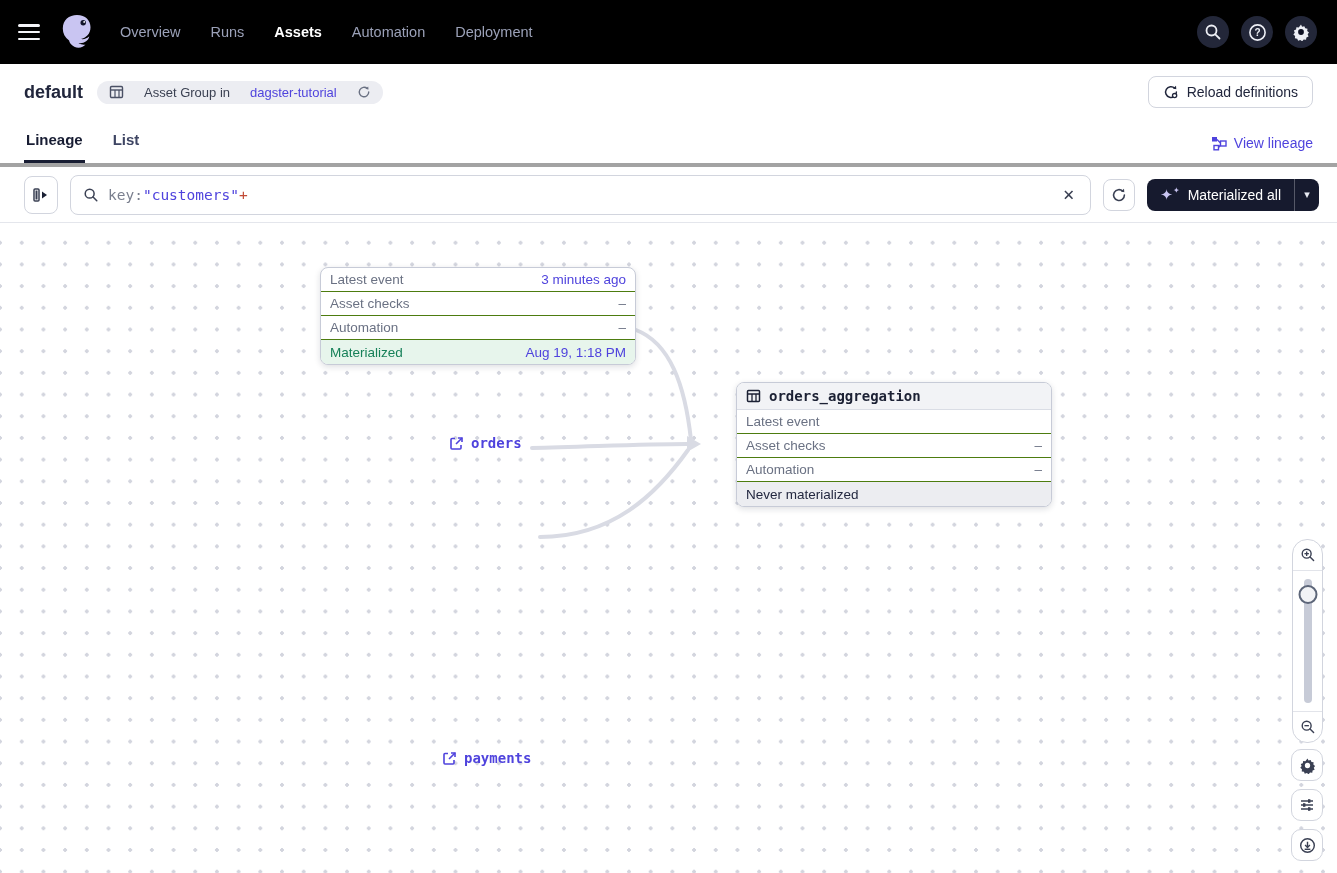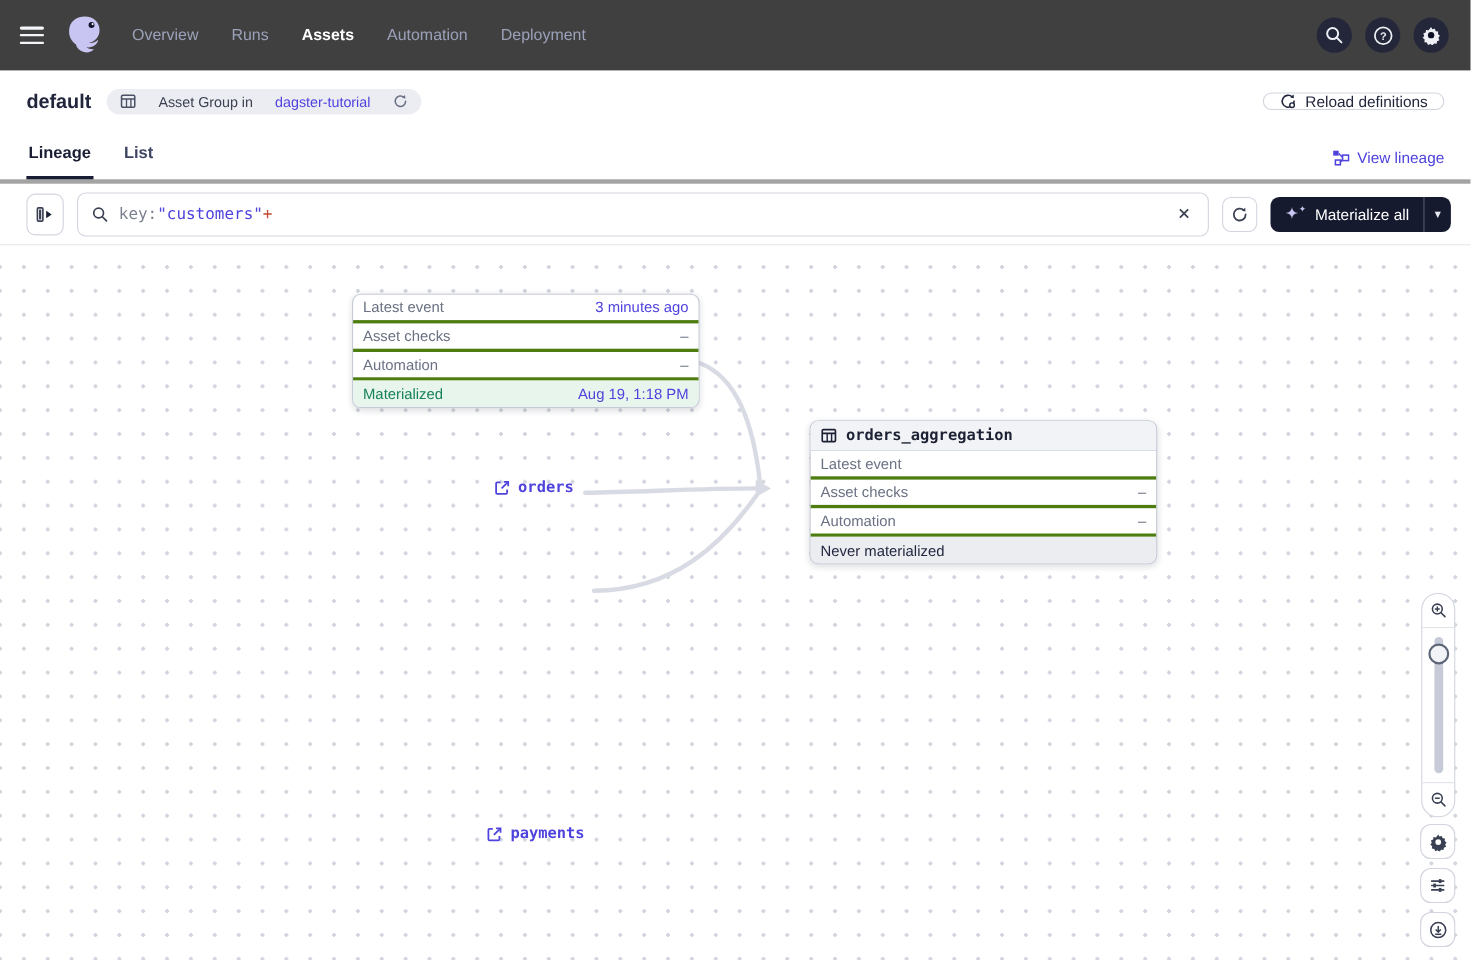--- a/index.html
+++ b/index.html
@@ -1,40 +1,40 @@
 <!DOCTYPE html>
 <html><head>
 <meta charset="utf-8">
 <style>
   * { margin:0; padding:0; box-sizing:border-box; }
   html,body { width:1337px; height:873px; overflow:hidden; background:#fff;
     font-family:"Liberation Sans", sans-serif; }
   .mono { font-family:"DejaVu Sans Mono","Liberation Mono",monospace; }
 
   
-  .navbar { height:64px; background:#404040; display:flex; align-items:center;
+  .navbar { height:64px; background:#000000; display:flex; align-items:center;
     padding:0 20px 0 18px; }
   .hamburger { width:22px; height:16px; display:flex; flex-direction:column;
     justify-content:space-between; cursor:pointer; margin-right:18px; }
   .hamburger span { display:block; height:2.5px; background:#F4F5F9; border-radius:2px; }
   .nav-items { display:flex; gap:30px; margin-left:24px; font-size:14.5px; }
   .nav-item { color:#9BA1B8; cursor:pointer; }
   .nav-item.active { color:#FFFFFF; font-weight:700; }
   .nav-right { margin-left:auto; display:flex; gap:12px; }
   .nav-icon-btn { width:32px; height:32px; border-radius:50%; background:#232739;
     display:flex; align-items:center; justify-content:center; cursor:pointer; }
 
   
   .header { height:56px; display:flex; align-items:center; padding:0 24px; }
   .page-title { font-size:18px; font-weight:700; color:#21263C; }
   .group-badge { margin-left:14px; display:flex; align-items:center; gap:20px;
     background:#ECEDF2; border-radius:12px; padding:4px 12px; font-size:13px; color:#3B4152; }
   .group-badge a, .link { color:#4F43DD; text-decoration:none; cursor:pointer; }
   .btn-outline { display:flex; align-items:center; gap:8px; background:#fff;
-    border:1px solid #D2D5DE; border-radius:8px; padding:0 14px; height:16px;
+    border:1px solid #D2D5DE; border-radius:8px; padding:0 14px; height:32px;
     font-size:14px; color:#21263C; cursor:pointer; }
   .header .btn-outline { margin-left:auto; }
 
   
   .tabs-row { height:47px; display:flex; align-items:flex-end; padding:0 24px;
     border-bottom:4px solid #a3a3a3;justify-content:flex-end; }
   .tab { font-size:15px; font-weight:600; color:#3E4563; padding:0 2px 12px 2px;
     margin-right:26px; cursor:pointer; border-bottom:3px solid transparent; }
   .tab.active { color:#181D33; border-bottom-color:#181D33; }
   .view-lineage { margin-left:auto; display:flex; align-items:center; gap:7px;
@@ -66,21 +66,21 @@
     background-size:21.7px 21.7px; background-position:10.9px 8.9px; overflow:hidden; }
   .edges { position:absolute; inset:0; pointer-events:none; }
 
   .asset-node { position:absolute; width:316px; background:#fff;
     border:1px solid #C7CBD7; border-radius:8px;
     box-shadow:0 2px 6px rgba(20,25,50,0.14); font-size:13.5px; cursor:pointer; }
   .node-header { display:flex; align-items:center; gap:8px; padding:5px 9px;
     background:#F2F3F6; border-bottom:1px solid #DADDE5; border-radius:7px 7px 0 0;
     font-weight:700; font-size:14px; color:#1C2134; }
   .node-row { display:flex; justify-content:space-between; align-items:center;
-    padding:4px 9px; min-height:24px; border-bottom:3px solid #4d7c0f; color:#6A7183; }
+    padding:4px 9px; min-height:24px; border-bottom:1px solid #4d7c0f; color:#6A7183; }
   .node-row:last-child { border-bottom:none; border-radius:0 0 7px 7px; }
   .node-row .val-link { color:#4F43DD; }
   .node-row .val-dash { color:#6A7183; }
   .row-materialized { background:#E7F5EC; }
   .row-materialized .st-label { color:#178159; }
   .row-never { background:#ECEDF1; }
   .row-never .st-label { color:#232840; }
 
   .ext-asset { position:absolute; display:flex; align-items:center; gap:7px;
     color:#4F43DD; font-size:14px; font-weight:600; cursor:pointer; }
@@ -208,21 +208,21 @@
   </div>
   <div class="icon-btn">
     <svg class="ic" width="16" height="16" viewBox="0 0 16 16">
       <path d="M13.4 8a5.4 5.4 0 1 1-1.6-3.8" fill="none" stroke="#3A4053" stroke-width="1.6" stroke-linecap="round"></path>
       <polygon points="13,1.8 13.3,5.3 9.9,4.4" fill="#3A4053"></polygon>
     </svg>
   </div>
   <div class="materialize">
     <div class="main">
       <span class="sparkle">✦<span style="font-size:8px; vertical-align:top;">✦</span></span>
-      <span>Materialize all</span>
+      <span>Materialized all</span>
     </div>
     <div class="divider"></div>
     <div class="caret">▾</div>
   </div>
 </div>
 
 <div class="graph">
 
   <svg class="edges" width="1337" height="651">
     <path d="M 636,107 C 670,120 685,162 691,217" fill="none" stroke="#D9DBE4" stroke-width="4" stroke-linecap="round"></path>

